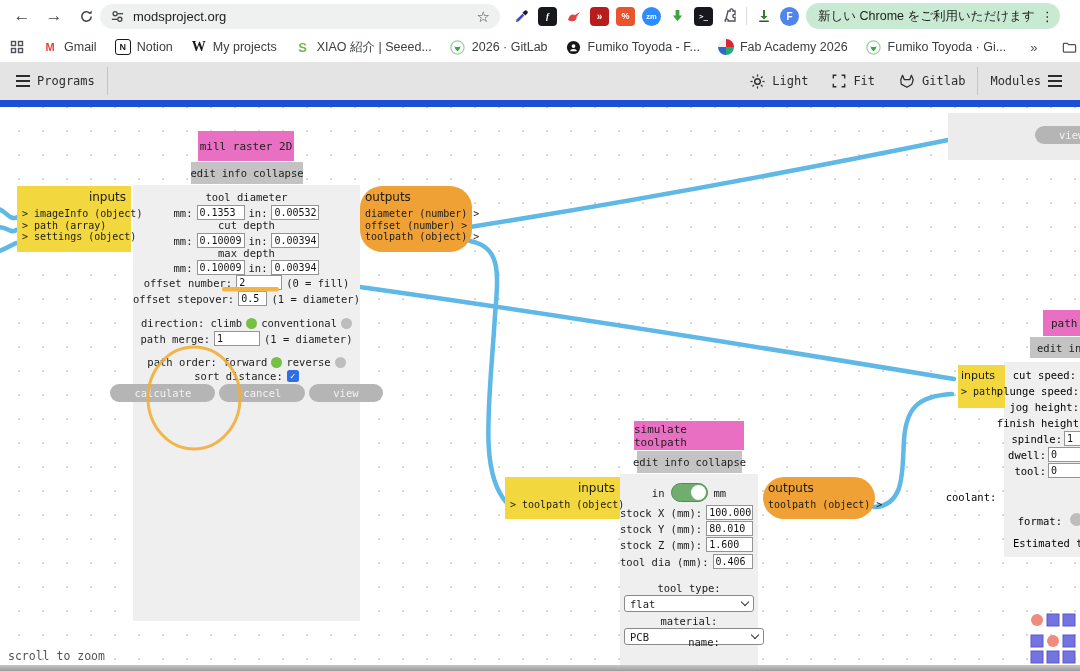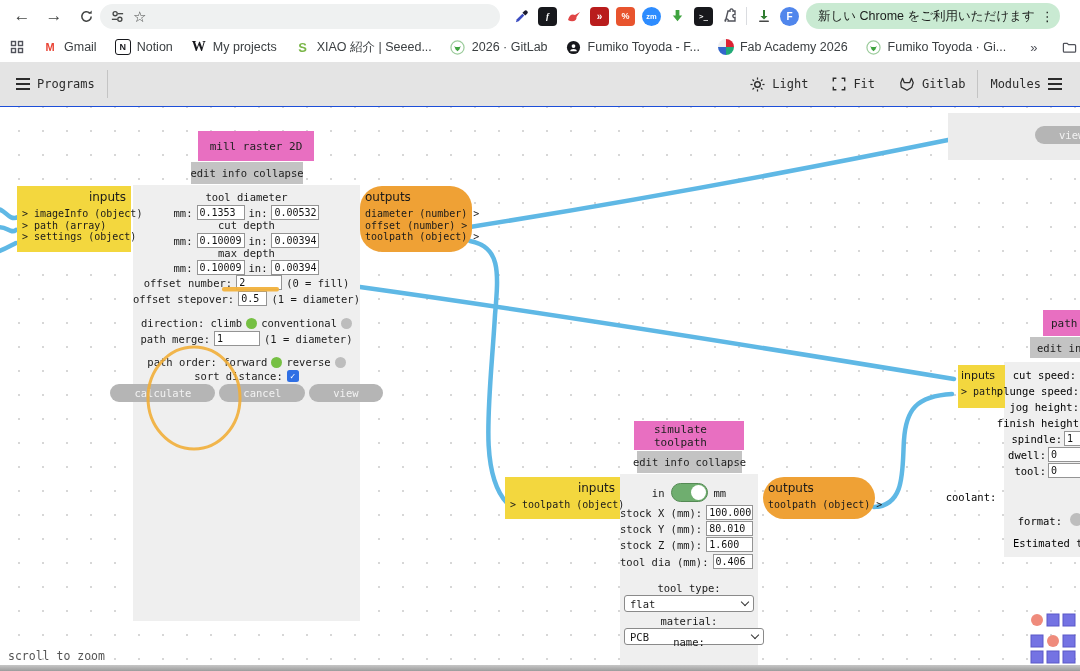--- a/index.html
+++ b/index.html
@@ -29,21 +29,21 @@
 
   
   .bmbar { left:0; top:32px; width:1080px; height:30px; background:#fff; display:flex; align-items:center;
            padding:0 10px; gap:6px; }
   .bm { display:flex; align-items:center; gap:6px; padding:3px 6px; border-radius:7px;
         font-size:12.5px; color:#3c4043; white-space:nowrap; }
   .bmicon { width:16px; height:16px; display:flex; align-items:center; justify-content:center; font-size:11px; }
   .circle { border-radius:50%; }
 
   
-  .modsbar { left:0; top:62px; width:1080px; height:45px; background:#e4e4e4; border-bottom:1px solid #1d4ed8;
+  .modsbar { left:0; top:62px; width:1080px; height:45px; background:#e4e4e4; border-bottom:7px solid #1d4ed8;
     display:flex; align-items:center; font-family:"DejaVu Sans Mono", monospace; font-size:12px; color:#2c2c2c; }
   .mitem { display:flex; align-items:center; gap:7px; padding:0 12px; height:100%; }
   .hamb { display:inline-block; width:14px; }
   .hamb i { display:block; height:2px; background:#2c2c2c; margin:3px 0; }
   .tsep { width:1px; height:28px; background:#c4c4c4; }
   .spacer { flex:1; }
 
   
   .canvas { left:0; top:107px; width:1080px; height:559px;
     background-image:radial-gradient(circle, #d7d7d7 1.1px, transparent 1.4px);
@@ -98,20 +98,21 @@
         <path d="M13.5 1.5v3.6h-3.6z" fill="#454746"></path>
       </svg>
     </div>
     <div class="abs addressbar">
       <svg width="15" height="15" viewBox="0 0 16 16">
         <circle cx="5.5" cy="5" r="2.2" fill="none" stroke="#454746" stroke-width="1.4"></circle>
         <line x1="8.5" y1="5" x2="14" y2="5" stroke="#454746" stroke-width="1.4"></line>
         <circle cx="10.5" cy="11" r="2.2" fill="none" stroke="#454746" stroke-width="1.4"></circle>
         <line x1="2" y1="11" x2="7.5" y2="11" stroke="#454746" stroke-width="1.4"></line>
       </svg>
+      <span class="url">modsproject.org</span>
       <span class="star">☆</span>
     </div>
     <div class="extrow">
       <span class="ext">
         <svg width="15" height="15" viewBox="0 0 16 16">
             <path d="M14 2c1 1 1 2 0 3l-2 2-3-3 2-2c1-1 2-1 3 0z" fill="#1a1a2e"></path>
             <path d="M9 5 3 11l-1 3 3-1 6-6z" fill="#3b4cc0"></path>
           </svg>
       </span>
       <span class="ext sq" style="background:#17181c; font-style:italic; font-family:'Liberation Serif',serif;">f</span>
@@ -286,21 +287,21 @@
       <path d="M -4 210 C 4 206 8 222 18 217"></path>
       <path d="M -4 228 C 6 224 10 235 16 230"></path>
       <path d="M -4 252 C 4 250 10 246 16 243"></path>
     </g>
   </svg>
 
   <div class="abs mbody" style="left:948px; top:113px; width:132px; height:47px; background:#ececec;">
     <span class="abs btn" style="left:87px; top:13px;">view</span>
   </div>
 
-  <div class="abs mhead" style="left:198px; top:131px; width:116px; height:30px;">mill raster 2D</div>
+  <div class="abs mhead" style="left:198px; top:131px; width:96px; height:30px;">mill raster 2D</div>
   <div class="abs mmenu" style="left:191px; top:162px; width:112px; height:22px;">
     <span>edit</span>
     <span>info</span>
     <span>collapse</span>
   </div>
   <div class="abs mbody" style="left:133px; top:185px; width:227px; height:436px;">
     <div class="row ctr" style="top:6px;">tool diameter</div>
     <div class="row" style="top:20px;">
       <span>mm:</span>
       <span class="tin" style="width:48px">0.1353</span>
@@ -365,21 +366,21 @@
     <div class="io-line">&gt; path (array)</div>
     <div class="io-line">&gt; settings (object)</div>
   </div>
   <div class="abs iobox orange" style="left:360px; top:186px; width:112px; height:66px;">
     <div class="title">outputs</div>
     <div class="io-line" style="text-align:right;">diameter (number) &gt;</div>
     <div class="io-line" style="text-align:right;">offset (number) &gt;</div>
     <div class="io-line" style="text-align:right;">toolpath (object) &gt;</div>
   </div>
 
-  <div class="abs mhead" style="left:634px; top:421px; width:110px; height:29px;padding-left:20px;">simulate toolpath</div>
+  <div class="abs mhead" style="left:634px; top:421px; width:110px; height:29px;">simulate toolpath</div>
   <div class="abs mmenu" style="left:637px; top:451px; width:105px; height:22px;">
     <span>edit</span>
     <span>info</span>
     <span>collapse</span>
   </div>
   <div class="abs mbody" style="left:620px; top:474px; width:138px; height:197px;">
     <div class="row" style="top:9px; gap:6px;">
       <span>in</span>
       <span class="toggle">
           <span class="knob"></span>
@@ -405,21 +406,21 @@
     <div class="row ctr" style="top:108px;">tool type:</div>
     <div class="abs select" style="left:4px; top:121px; width:130px;">
       <span>flat</span>
       <span class="chev"></span>
     </div>
     <div class="row ctr" style="top:141px;">material:</div>
     <div class="abs select" style="left:4px; top:154px; width:140px;">
       <span>PCB</span>
       <span class="chev"></span>
     </div>
-    <div class="row ctr" style="top:162px;">name:</div>
+    <div class="row ctr" style="top:162px;margin-left:15px;">name:</div>
   </div>
   <div class="abs iobox yellow" style="left:505px; top:477px; width:115px; height:42px;">
     <div class="title" style="text-align:right;">inputs</div>
     <div class="io-line">&gt; toolpath (object)</div>
   </div>
   <div class="abs iobox orange" style="left:763px; top:477px; width:112px; height:42px;">
     <div class="title">outputs</div>
     <div class="io-line">toolpath (object) &gt;</div>
   </div>
 

